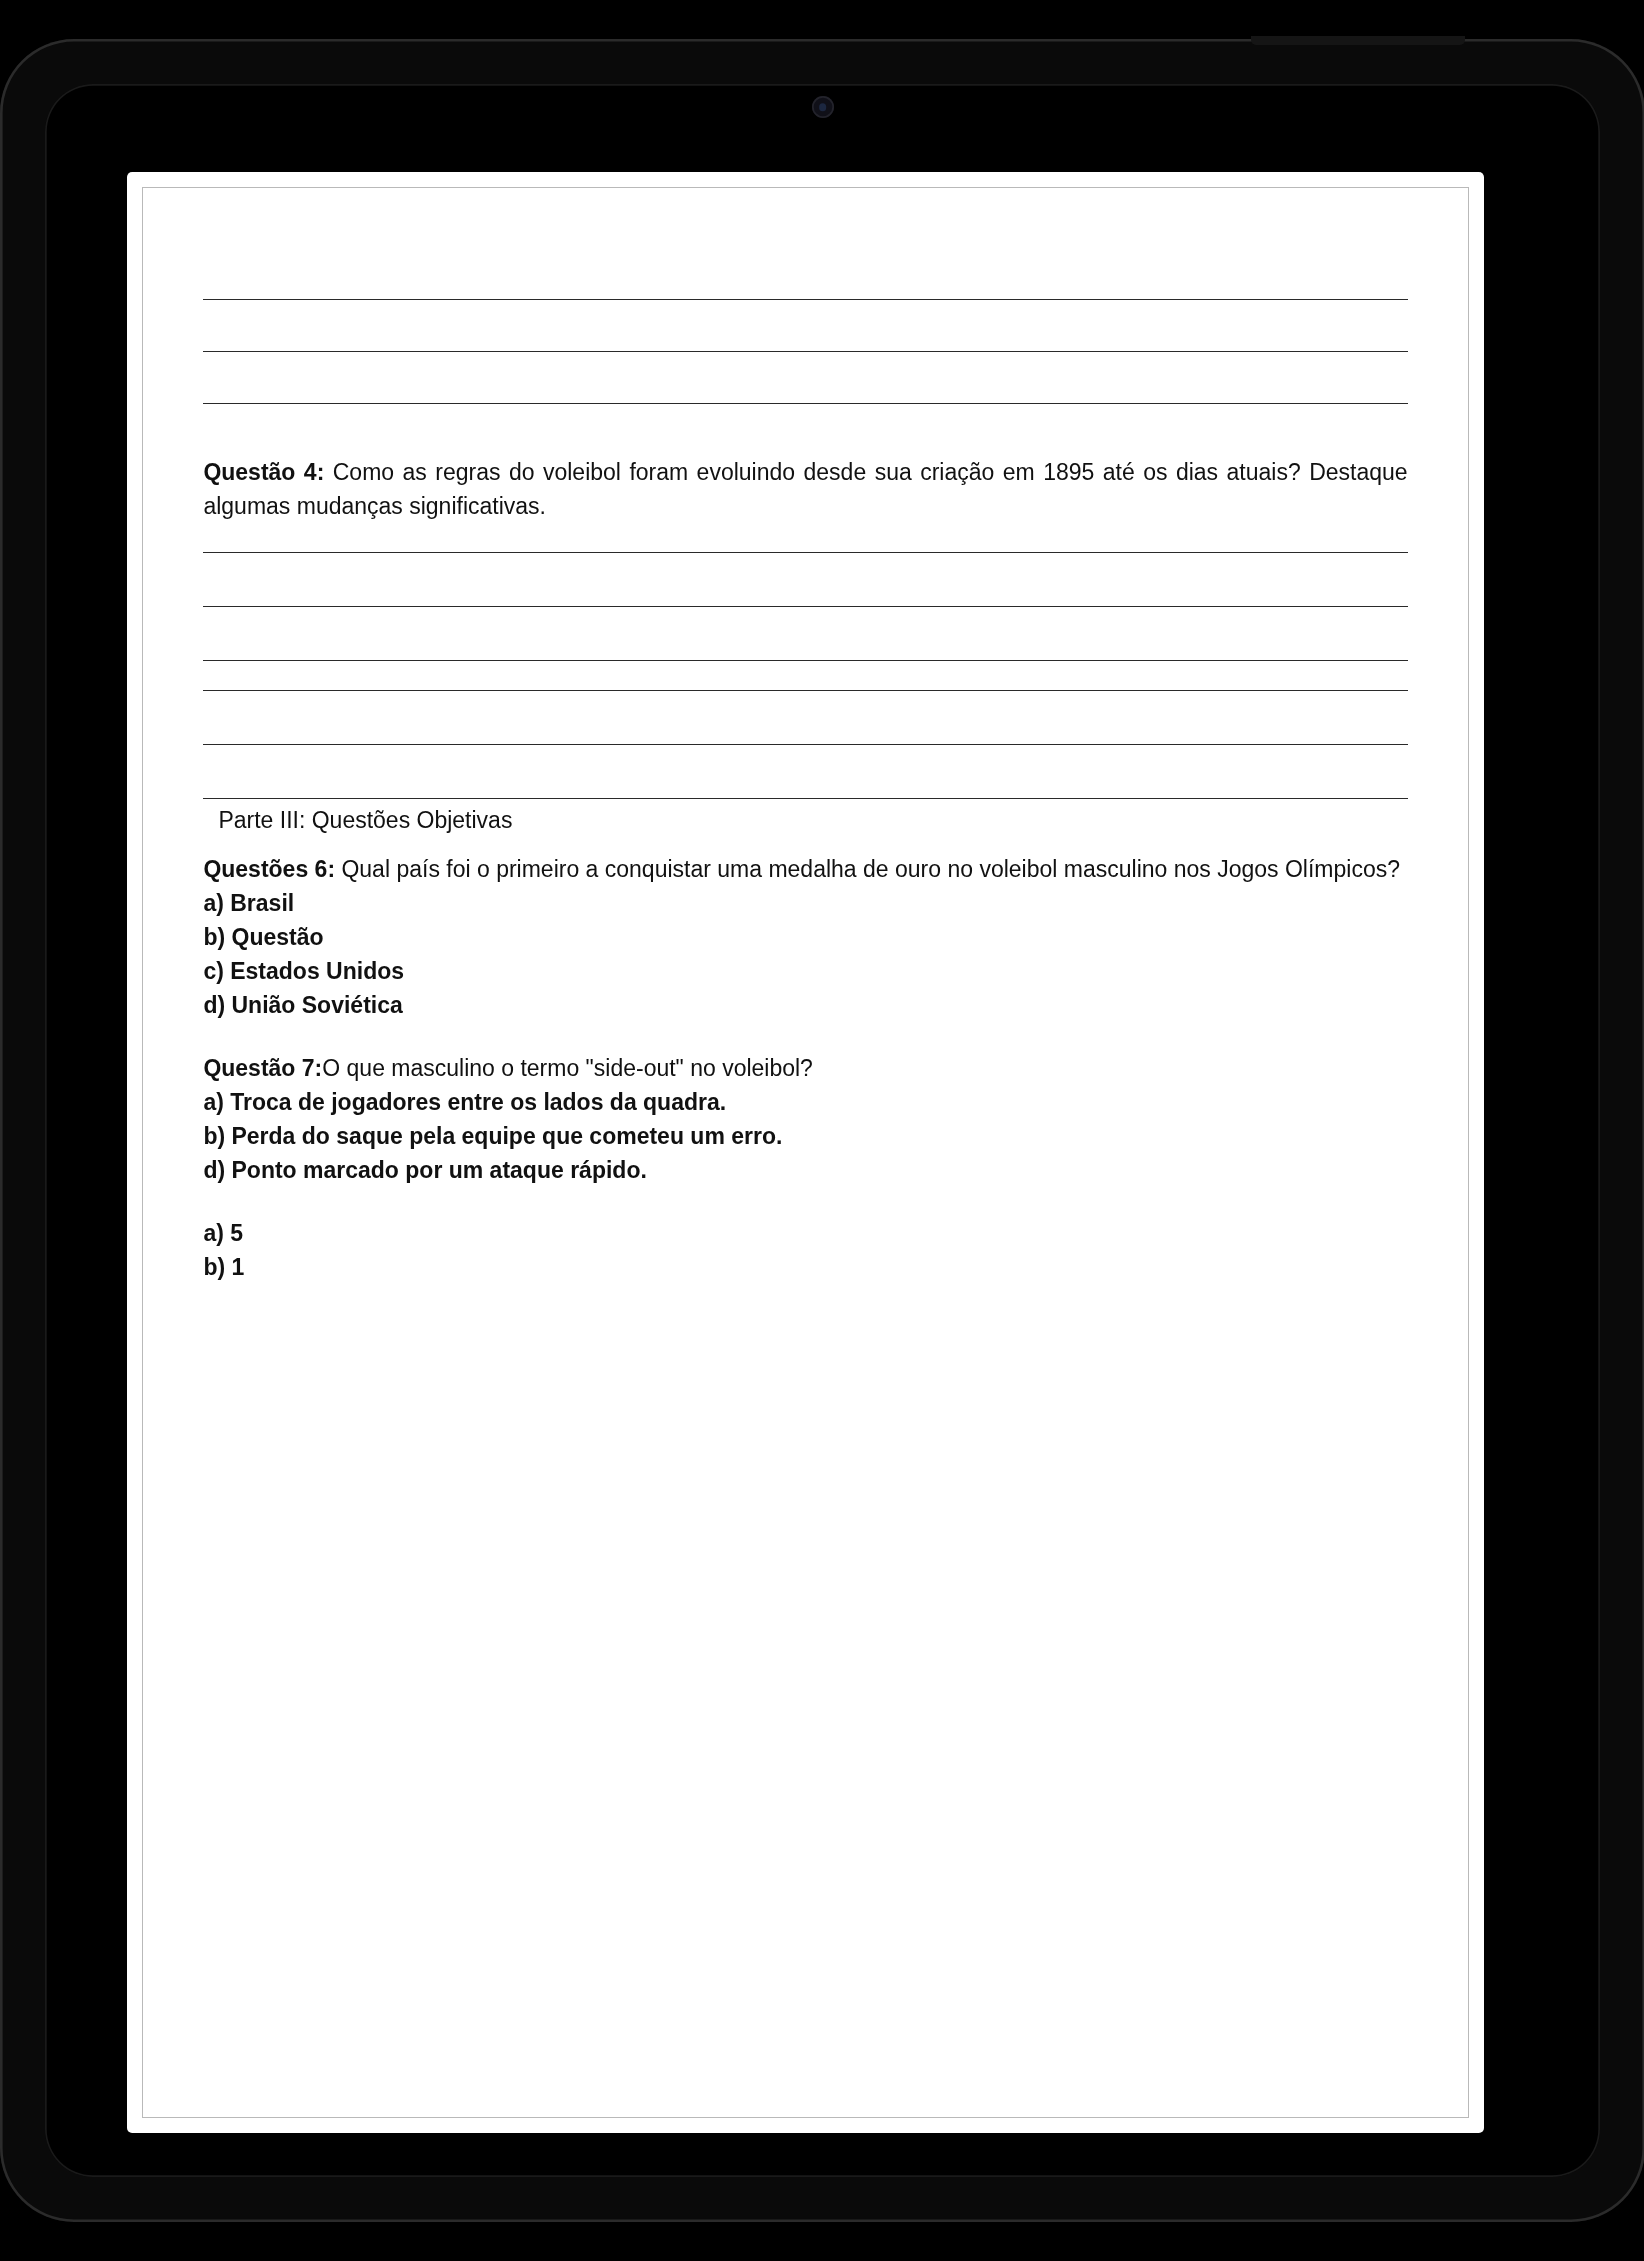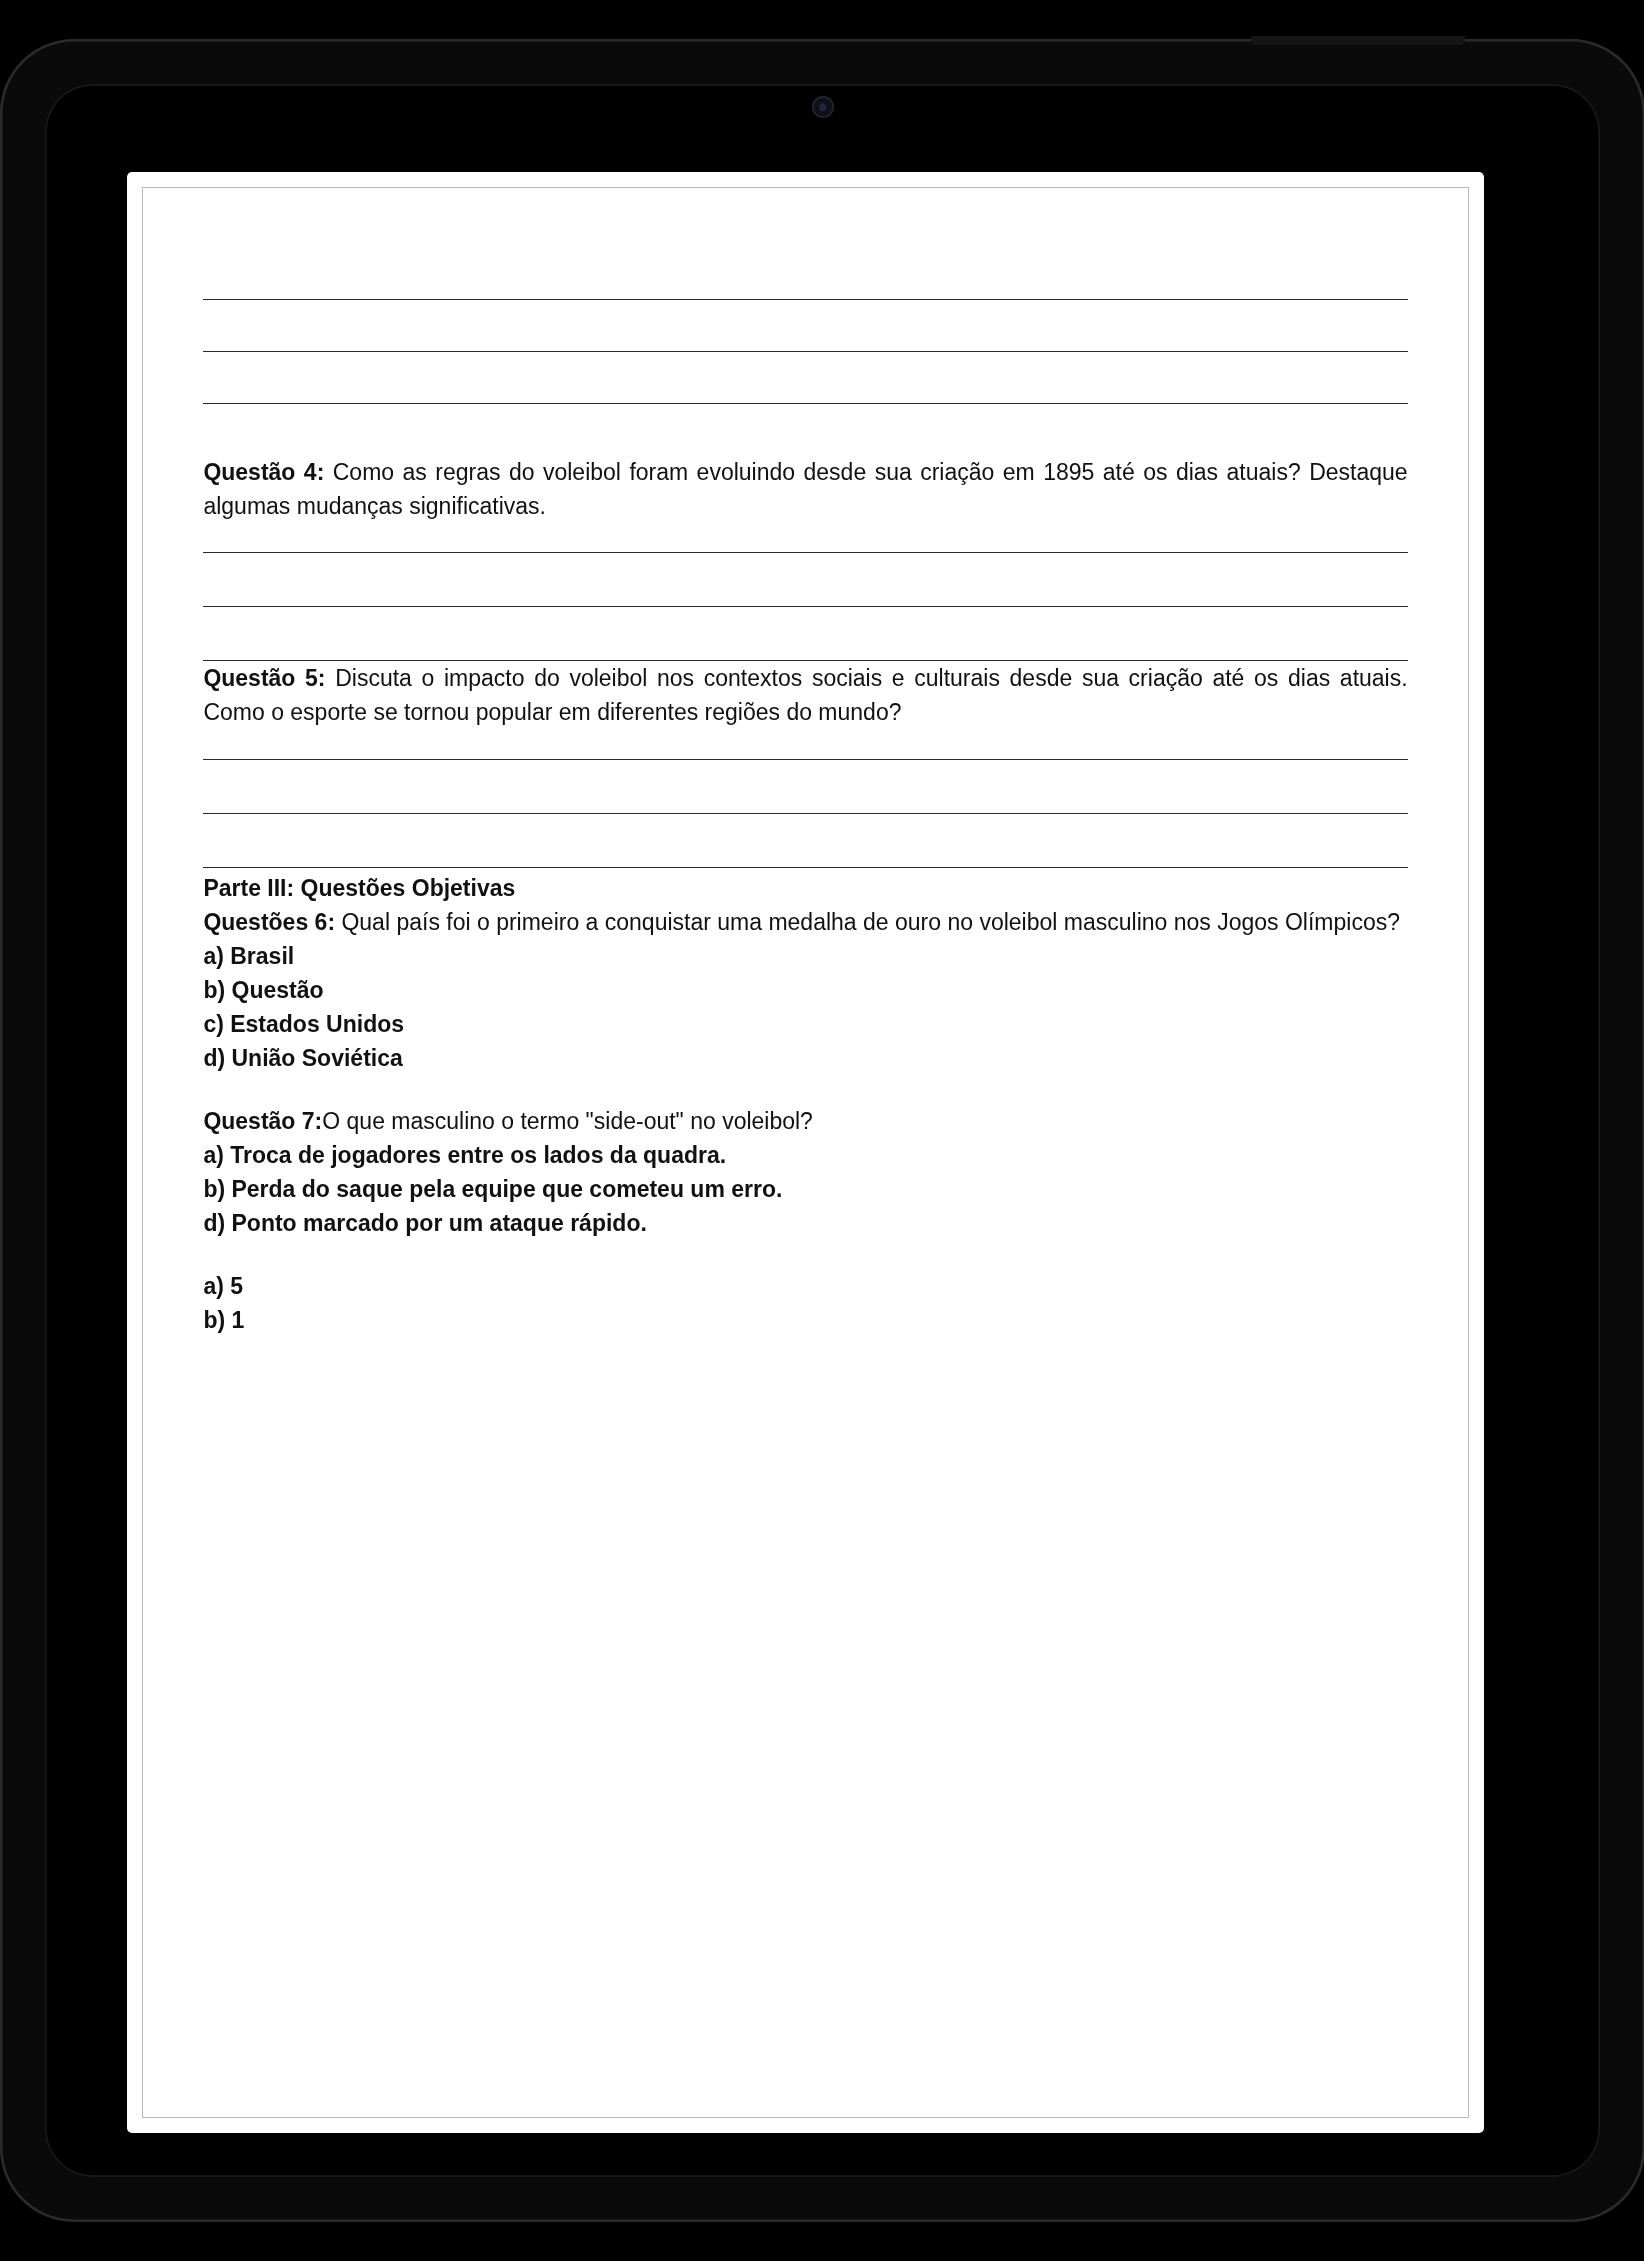--- a/index.html
+++ b/index.html
@@ -124,22 +124,22 @@
     text-justify: inter-word;
   }
   .qlabel { font-weight: bold; }
 
   .opt {
     margin: 0;
     text-align: left;
     font-weight: bold;
   }
   .section-title {
-    font-weight: bold;
-    margin: 0;
+    font-weight: normal;
+    margin: 15px;
   }
   .spacer-md { height: 29px; }
   .answer-lines { margin-top: 29px; }
   .answer-lines .rule { margin-bottom: 53px; }
   .answer-lines .rule:last-child { margin-bottom: 0; }
   .tight { margin-top: 3.4px; }
 </style>
 </head>
 <body>
 
@@ -161,21 +161,20 @@
           <div class="rule"></div>
         </div>
 
         <p class="q"><span class="qlabel">Questão 4:</span><span> Como as regras do voleibol foram evoluindo desde sua criação em 1895 até os dias atuais? Destaque algumas mudanças significativas.</span></p>
         <div class="answer-lines">
           <div class="rule"></div>
           <div class="rule"></div>
           <div class="rule"></div>
         </div>
 
-        <p class="q tight"><span class="qlabel">Questão 5:</span><span> Discuta o impacto do voleibol nos contextos sociais e culturais desde sua criação até os dias atuais. Como o esporte se tornou popular em diferentes regiões do mundo?</span></p>
         <div class="answer-lines">
           <div class="rule"></div>
           <div class="rule"></div>
           <div class="rule"></div>
         </div>
 
         <p class="section-title tight">Parte III: Questões Objetivas</p>
 
         <p class="q"><span class="qlabel">Questões 6:</span><span> Qual país foi o primeiro a conquistar uma medalha de ouro no voleibol masculino nos Jogos Olímpicos?</span></p>
         <p class="opt">a) Brasil</p>

